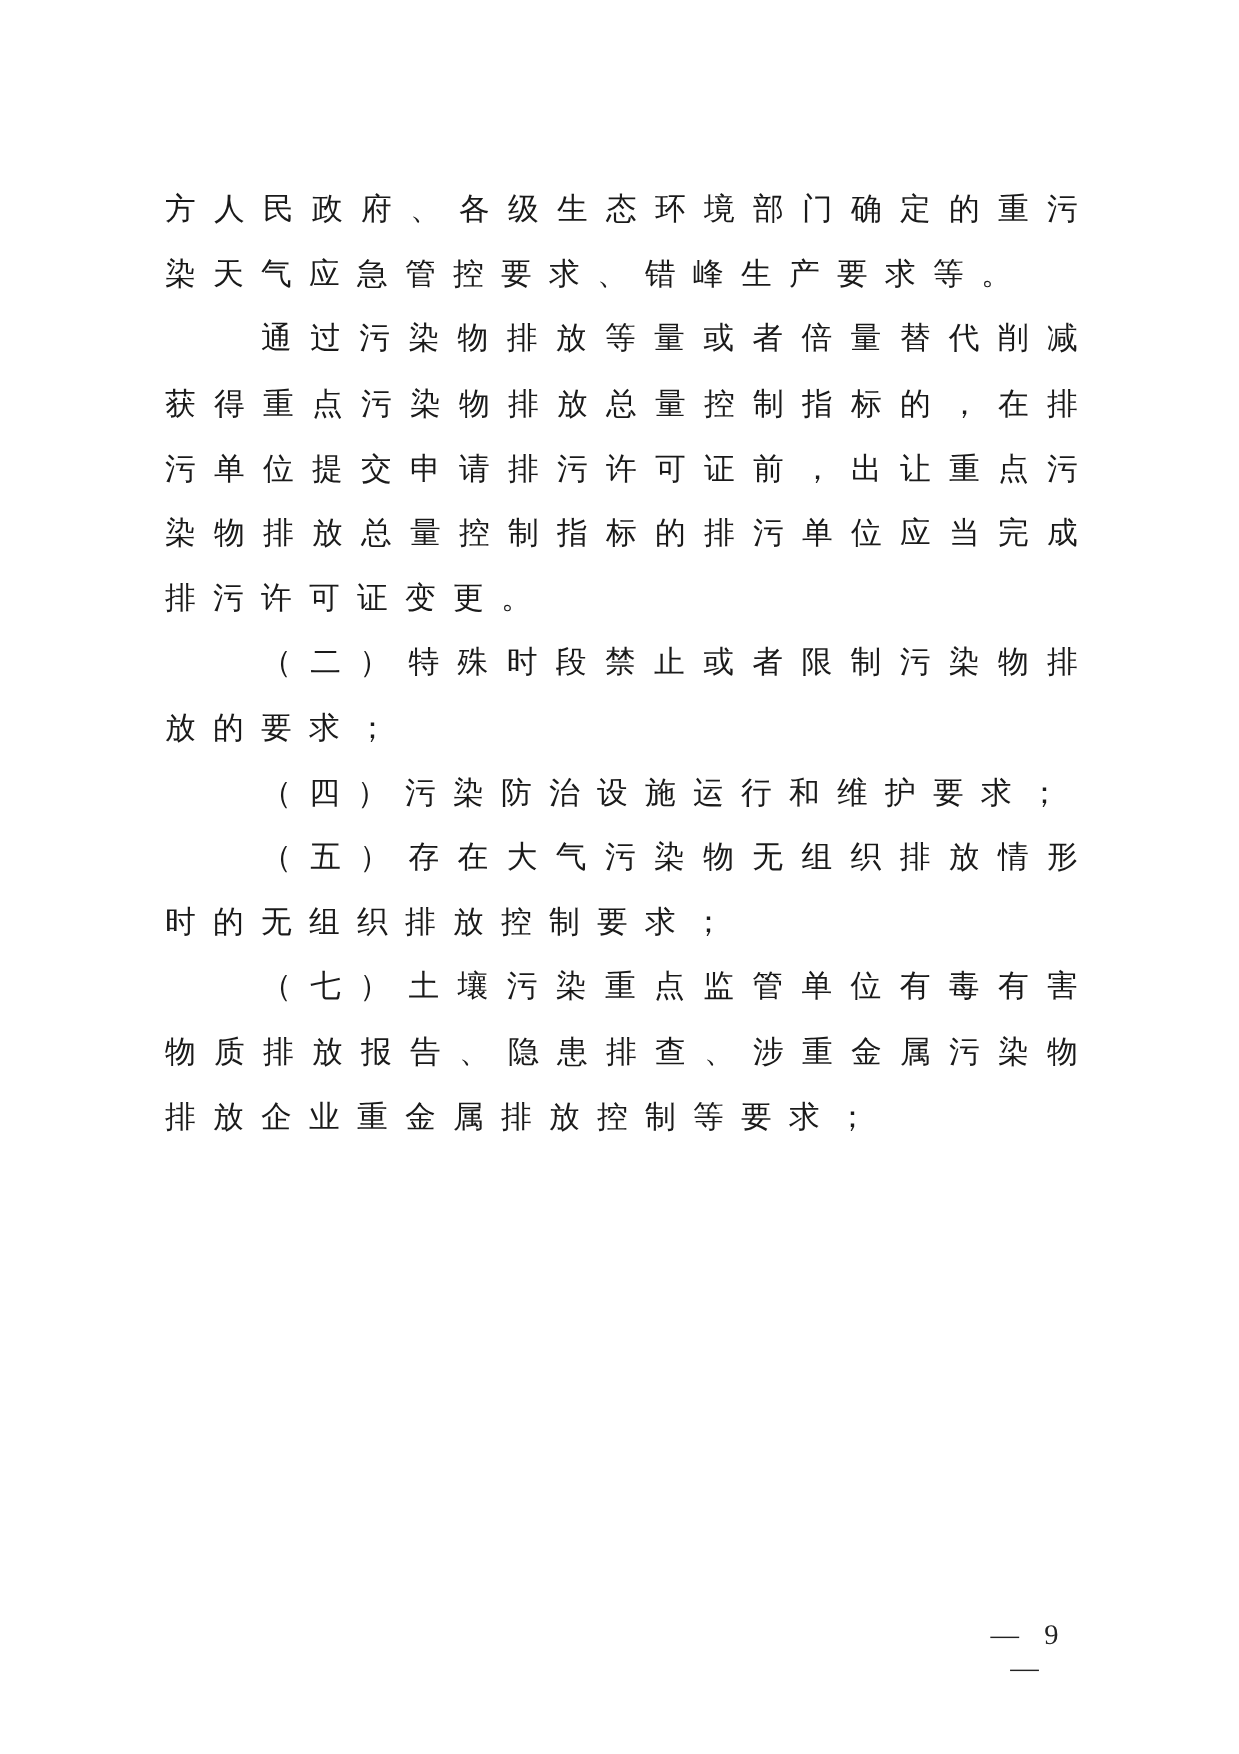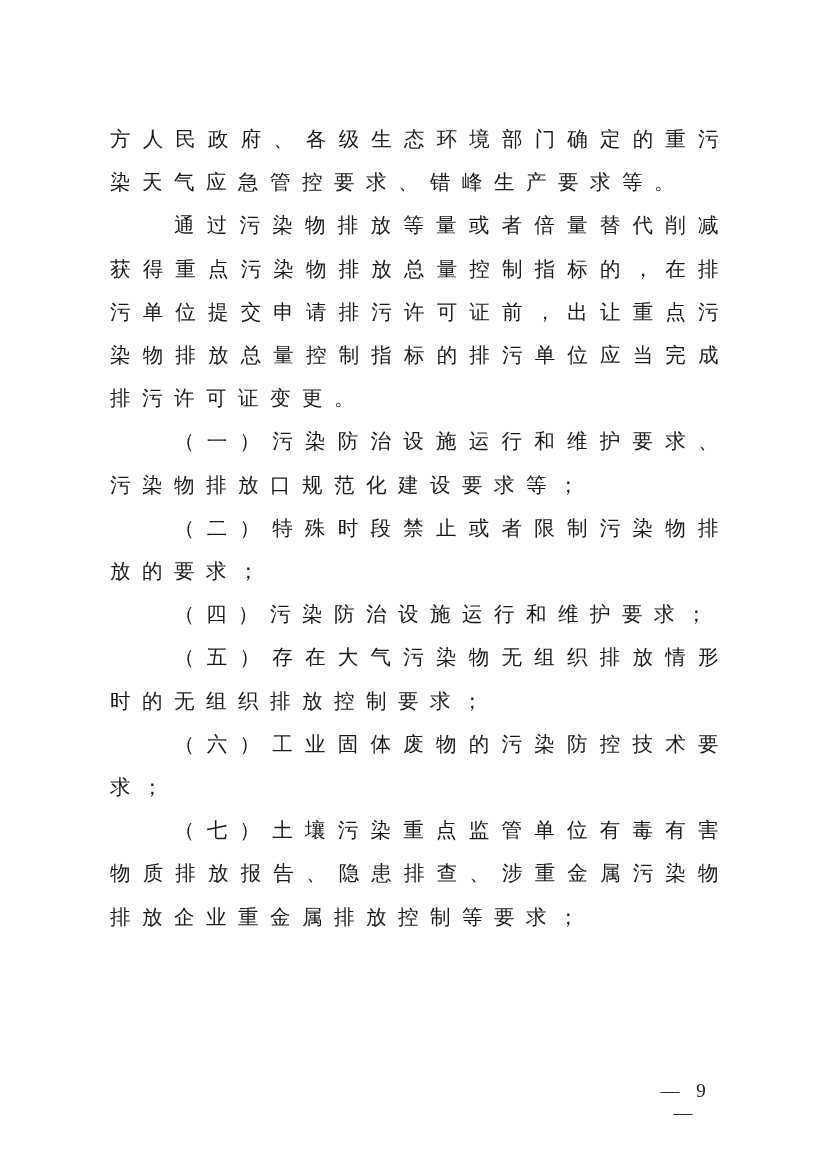--- a/index.html
+++ b/index.html
@@ -25,22 +25,20 @@
     font-size: 19px; color: #222; text-align: center; letter-spacing: 6px;
   }
 </style>
 </head>
 <body>
 
 <div class="page">
   <div class="text">
     <p class="para">方人民政府、各级生态环境部门确定的重污染天气应急管控要求、错峰生产要求等。</p>
     <p class="para indent">通过污染物排放等量或者倍量替代削减获得重点污染物排放总量控制指标的，在排污单位提交申请排污许可证前，出让重点污染物排放总量控制指标的排污单位应当完成排污许可证变更。</p>
-    <p class="para indent">（一）污染防治设施运行和维护要求、污染物排放口规范化建设要求等；</p>
     <p class="para indent">（二）特殊时段禁止或者限制污染物排放的要求；</p>
     <p class="para indent">（四）污染防治设施运行和维护要求；</p>
     <p class="para indent">（五）存在大气污染物无组织排放情形时的无组织排放控制要求；</p>
-    <p class="para indent">（六）工业固体废物的污染防控技术要求；</p>
     <p class="para indent">（七）土壤污染重点监管单位有毒有害物质排放报告、隐患排查、涉重金属污染物排放企业重金属排放控制等要求；</p>
 
   </div>
   <div class="page-number">— 9 —</div>
 </div>
 
 </body></html>

